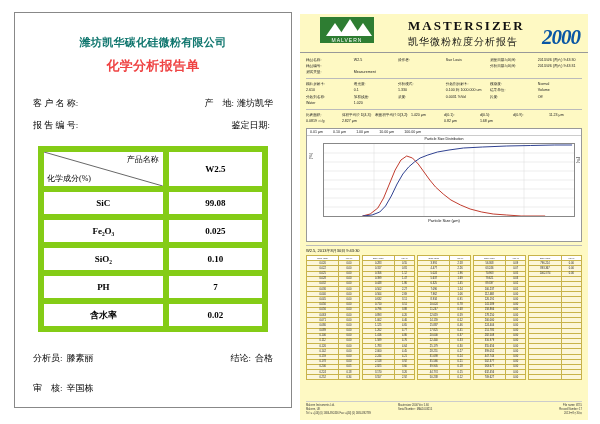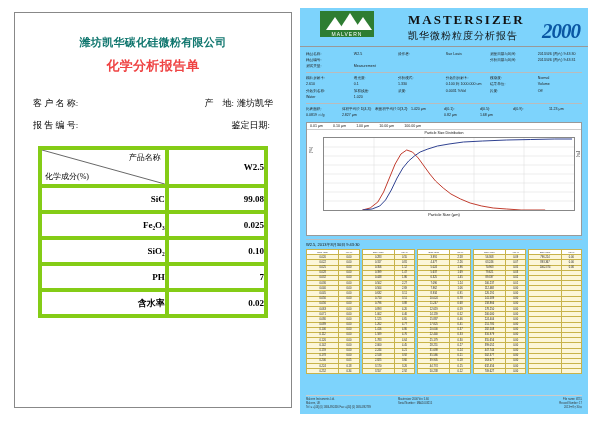--- a/index.html
+++ b/index.html
@@ -63,24 +63,24 @@
   .ld-meta-sp { flex: 1; }
   .ld-meta-right { white-space: nowrap; }
 
   table.ld-table {
     margin: 14px auto 0 auto;
     width: 230px;
     border-collapse: collapse;
     font-family: "Liberation Serif", serif;
   }
   table.ld-table td {
-    border: 4px solid #84cc16;
+    border: 6px solid #84cc16;
     height: 22px;
     font-size: 9px;
-    text-align: right;
+    text-align: center;
     color: #000;
     padding: 0;
   }
   .ld-head-cell {
     position: relative;
     height: 34px !important;
     overflow: hidden;
   }
   .ld-head-cell .diag {
     position: absolute;
@@ -109,23 +109,23 @@
   }
   .ld-footer-row {
     display: flex;
     margin-bottom: 17px;
   }
   .ld-footer-sp { flex: 1; }
 
   
   .right-doc {
     position: absolute;
-    left: 300px; top: 8px;
+    left: 300px; top: 14px;
     width: 288px; height: 406px;
-    background: #7dd3fc;
+    background: #fef9c3;
   }
   .rpt-header {
     position: relative;
     height: 38px;
     border-bottom: 1px solid #999;
   }
   .logo-box {
     position: absolute;
     left: 20px; top: 3px;
     width: 54px; height: 26px;
@@ -360,20 +360,33 @@
         <td style="font-weight:bold;">PH</td>
         <td class="ld-val">7</td>
       </tr>
       <tr>
         <td style="font-weight:bold;">含水率</td>
         <td class="ld-val">0.02</td>
       </tr>
     </tbody>
       </table>
 
+    <div class="ld-footer">
+      <div class="ld-footer-row">
+        <span>分析员:</span>
+        <span style="margin-left:4px;">滕素丽</span>
+        <span class="ld-footer-sp"></span>
+        <span>结论:</span>
+        <span style="margin-left:4px;">合格</span>
+      </div>
+      <div class="ld-footer-row">
+        <span>审　核:</span>
+        <span style="margin-left:4px;">辛国栋</span>
+      </div>
+    </div>
   </div>
 
   <div class="right-doc">
 
     <div class="rpt-header">
       <div class="logo-box">
         <div class="peak p1"></div>
         <div class="peak p2"></div>
         <div class="peak p3"></div>
         <div class="logo-text">MALVERN</div>

